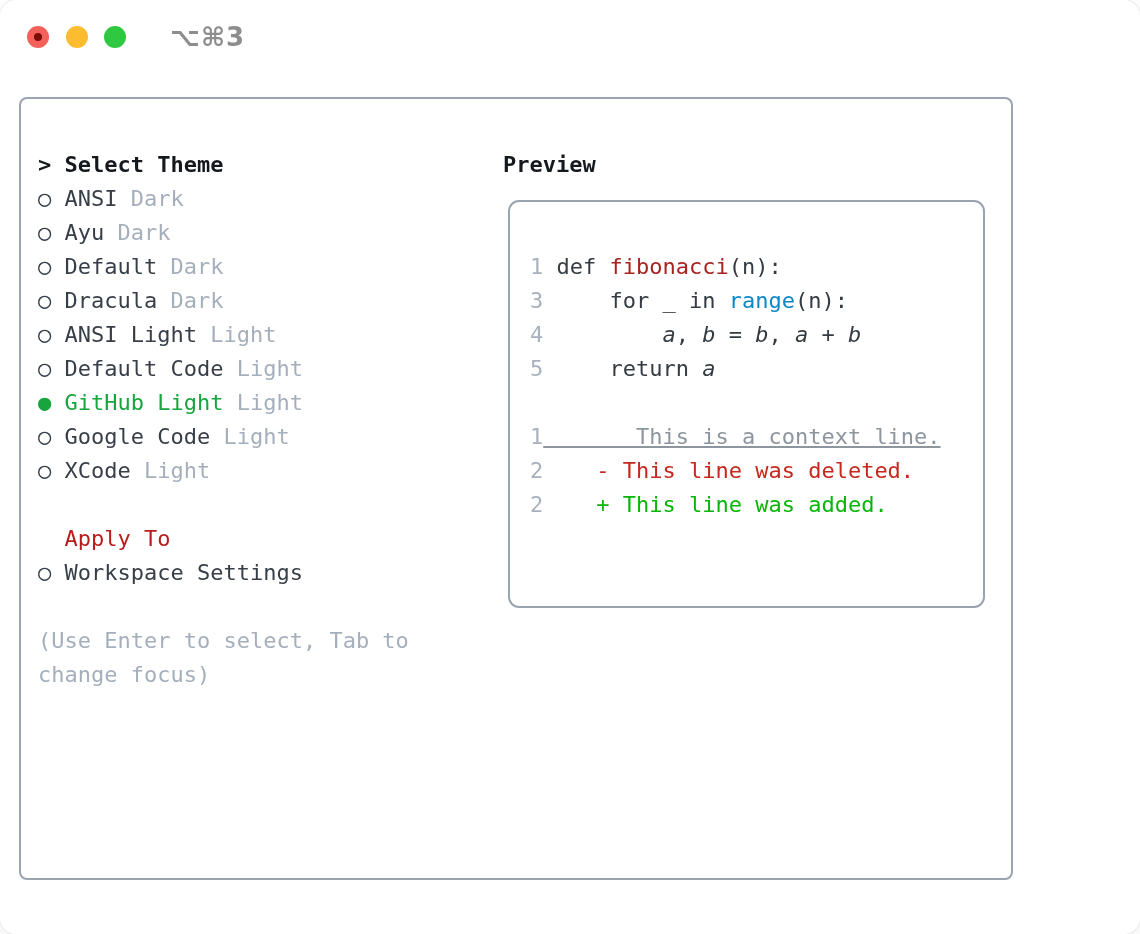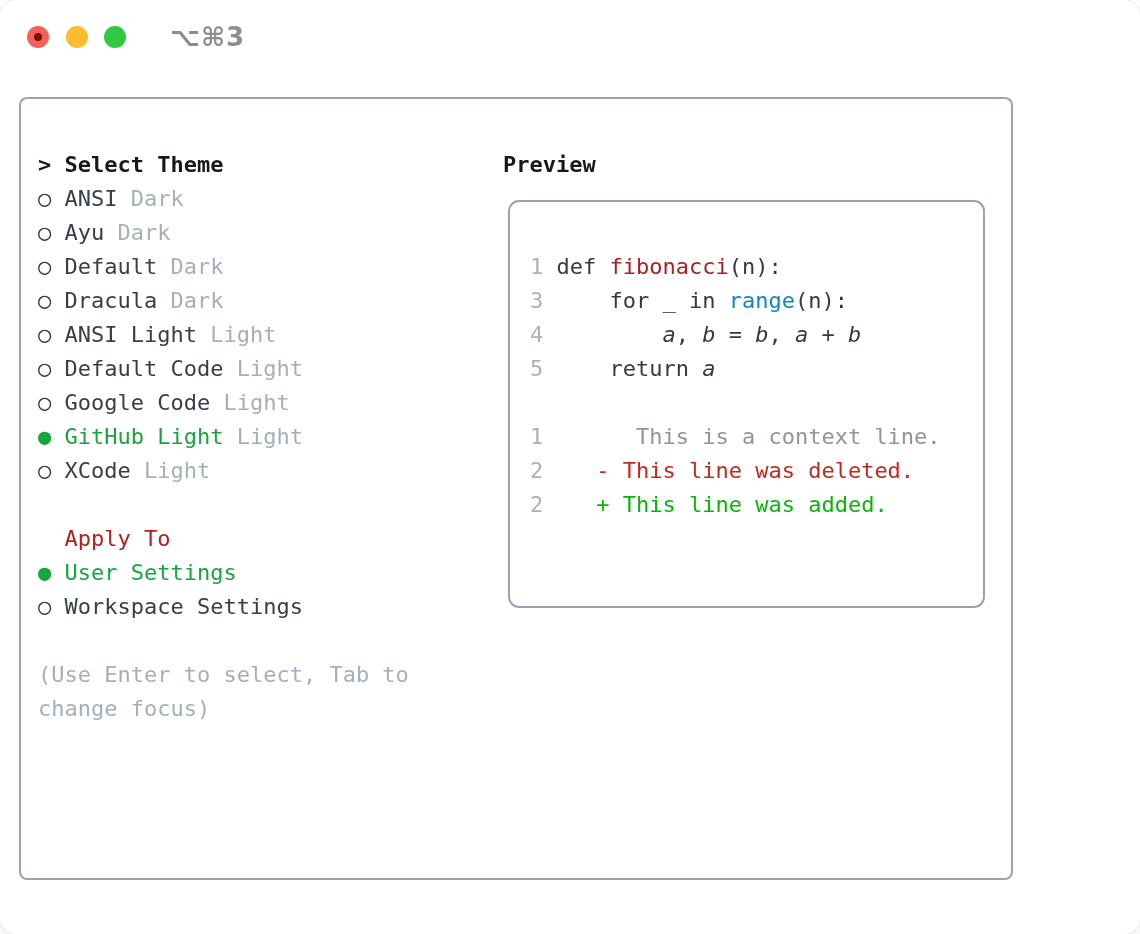--- a/index.html
+++ b/index.html
@@ -79,21 +79,21 @@
     overflow: hidden;
   }
   #code { padding: 48px 0 0 20px; }
   .code-line { height: 34px; line-height: 34px; font-size: 22px; white-space: pre; }
   .seg-num     { color: #a8b1bd; }
   .seg-fg      { color: #343b42; }
   .seg-func    { color: #a82320; }
   .seg-var     { color: #343b42; font-style: italic; }
   .seg-number  { color: #0e7d85; }
   .seg-builtin { color: #0e87c6; }
-  .seg-ctx     { color: #8d959e; }
+  .seg-ctx     { color: #8d959e; text-decoration: underline; }
   .seg-del     { color: #c5281c; }
   .seg-add     { color: #09b509; }
 </style>
 </head>
 <body>
 
 <div class="window">
   <div class="titlebar">
     <span class="light red">
         <span class="dot"></span>
@@ -107,31 +107,30 @@
     <div class="left-col">
       <div class="row"><span class="hdr-prefix">&gt; </span><span class="hdr-title">Select Theme</span></div>
 
       <div id="theme-list">
           <div class="row theme-row"><span class="marker">○ </span><span class="tname">ANSI</span><span class="tvariant"> Dark</span></div>
           <div class="row theme-row"><span class="marker">○ </span><span class="tname">Ayu</span><span class="tvariant"> Dark</span></div>
           <div class="row theme-row"><span class="marker">○ </span><span class="tname">Default</span><span class="tvariant"> Dark</span></div>
           <div class="row theme-row"><span class="marker">○ </span><span class="tname">Dracula</span><span class="tvariant"> Dark</span></div>
           <div class="row theme-row"><span class="marker">○ </span><span class="tname">ANSI Light</span><span class="tvariant"> Light</span></div>
           <div class="row theme-row"><span class="marker">○ </span><span class="tname">Default Code</span><span class="tvariant"> Light</span></div>
+          <div class="row theme-row selected"><span class="marker">● </span><span class="tname">GitHub Light</span><span class="tvariant"> Light</span></div>
           <div class="row theme-row"><span class="marker">○ </span><span class="tname">Google Code</span><span class="tvariant"> Light</span></div>
-          <div class="row theme-row selected"><span class="marker">● </span><span class="tname">GitHub Light</span><span class="tvariant"> Light</span></div>
           <div class="row theme-row"><span class="marker">○ </span><span class="tname">XCode</span><span class="tvariant"> Light</span></div>
         </div>
 
       <div class="row"> </div>
 
       <div class="row apply-header">Apply To</div>
 
       <div id="apply-list">
-          <div class="row apply-row selected"><span class="marker">● </span><span class="tname">User Settings</span></div>
           <div class="row apply-row"><span class="marker">○ </span><span class="tname">Workspace Settings</span></div>
         </div>
 
       <div class="row"> </div>
 
       <div class="help">(Use Enter to select, Tab to change focus)</div>
     </div>
 
     <div class="preview-header">Preview</div>
 

